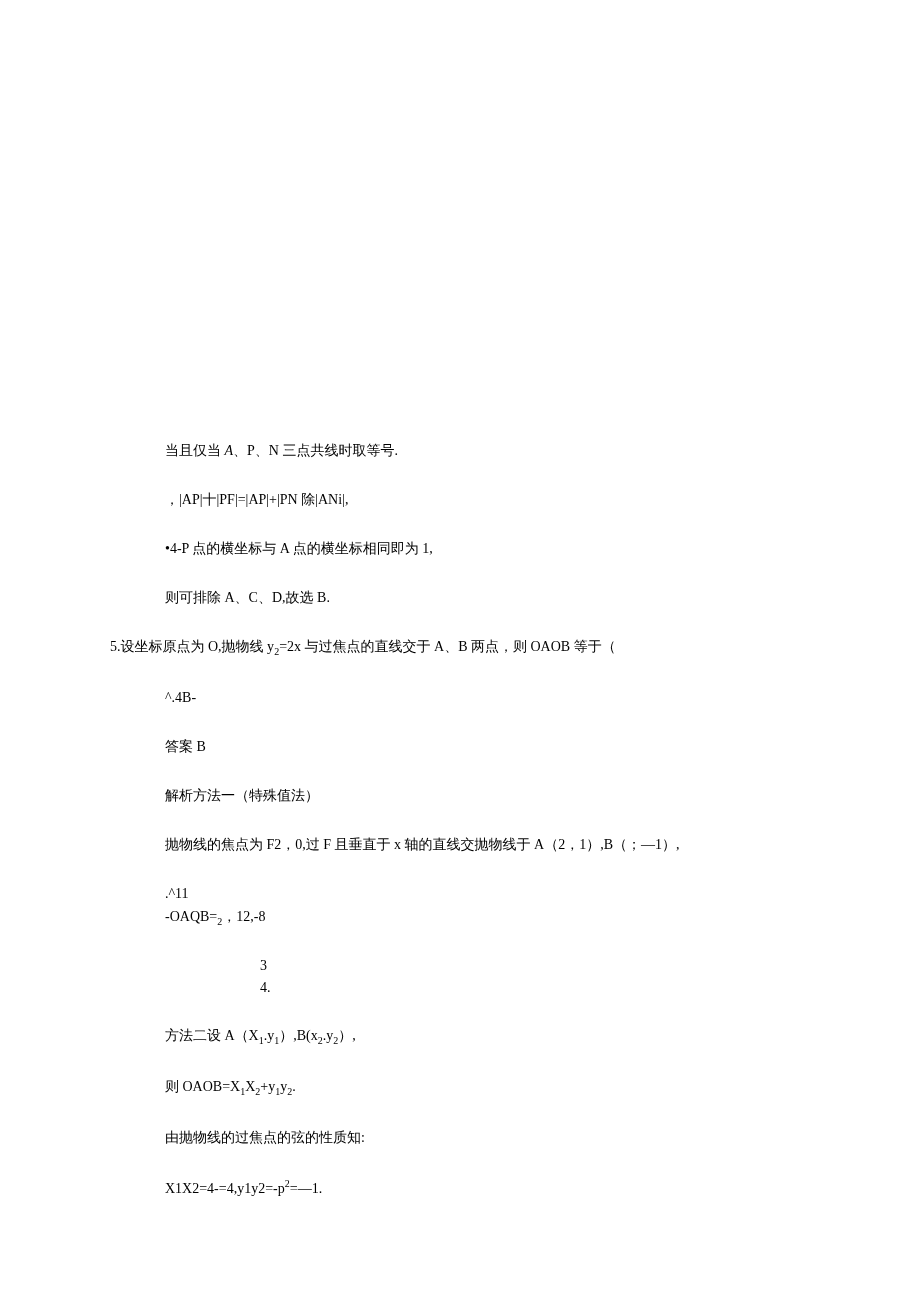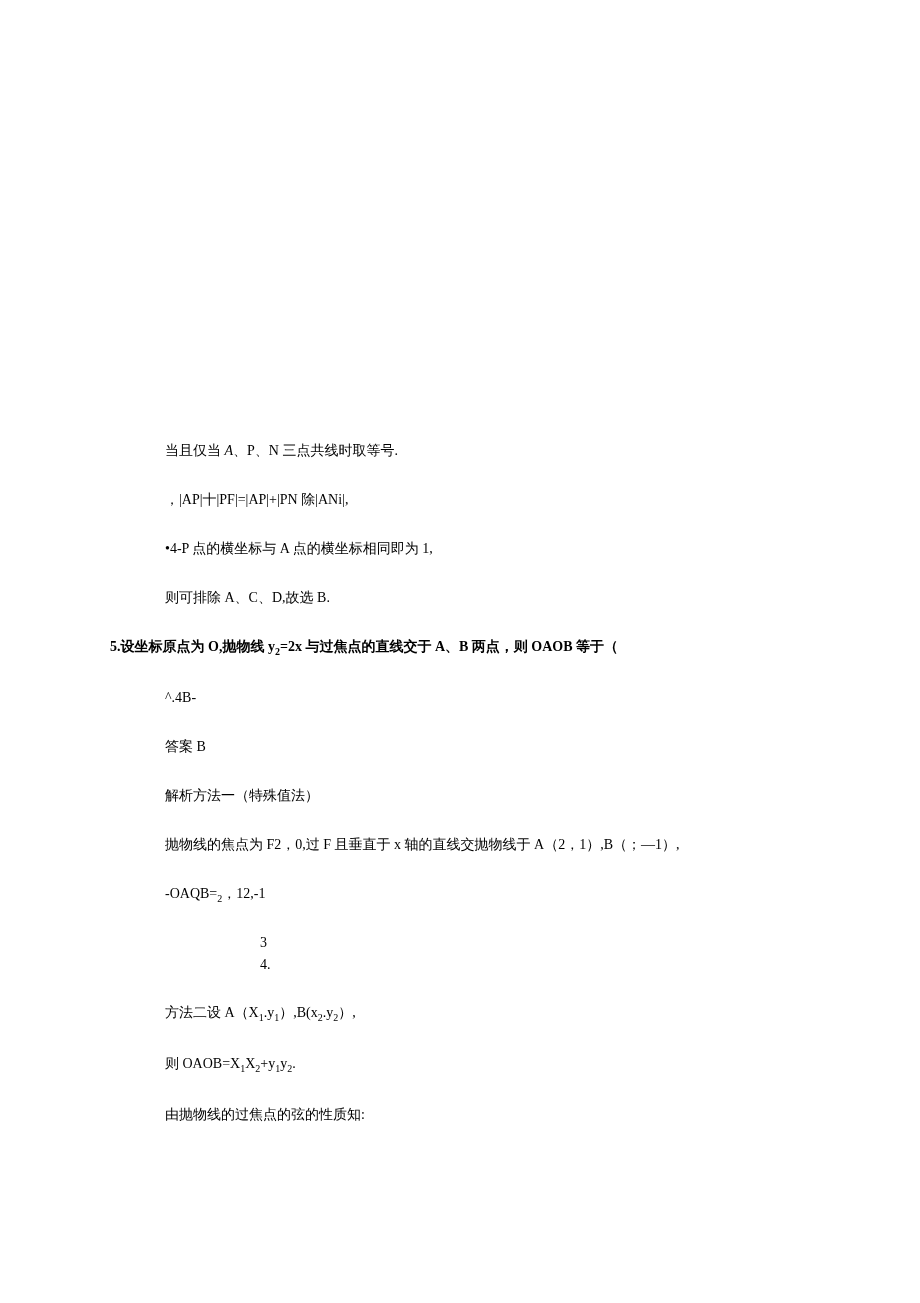--- a/index.html
+++ b/index.html
@@ -20,21 +20,20 @@
     padding-bottom: 200px;
     box-sizing: border-box;
   }
   .indent-1 {
     margin-left: 165px;
     margin-bottom: 28px;
   }
   .indent-0 {
     margin-left: 110px;
     margin-bottom: 28px;
-    font-weight: bold;
   }
   .indent-block {
     margin-left: 165px;
   }
   .tight-top { margin-bottom: 10px; }
   .mb-small { margin-bottom: 28px; }
   .sub { font-size: 10px; vertical-align: sub; }
   .sup { font-size: 10px; vertical-align: super; }
   .italic { font-style: italic; }
   .center-num {
@@ -79,22 +78,25 @@
   </div>
 
   <div class="indent-1">
     <span>解析方法一（特殊值法）</span>
   </div>
 
   <div class="indent-1">
     <span>抛物线的焦点为 F2，0,过 F 且垂直于 x 轴的直线交抛物线于 A（2，1）,B（；—1）,</span>
   </div>
 
+  <div class="indent-block" style="margin-bottom:2px;">
+    <span>.^11</span>
+  </div>
   <div class="indent-block mb-small">
-    <span>-OAQB=</span><span class="sub">2</span><span>，12,-1</span>
+    <span>-OAQB=</span><span class="sub">2</span><span>，12,-8</span>
   </div>
 
   <div class="center-num">
     <span>3</span>
   </div>
   <div class="center-num mb-after-num">
     <span>4.</span>
   </div>
 
   <div class="indent-1">
@@ -102,14 +104,17 @@
   </div>
 
   <div class="indent-1">
     <span>则 OAOB=X</span><span class="sub">1</span><span>X</span><span class="sub">2</span><span>+y</span><span class="sub">1</span><span>y</span><span class="sub">2</span><span>.</span>
   </div>
 
   <div class="indent-1">
     <span>由抛物线的过焦点的弦的性质知:</span>
   </div>
 
+  <div class="indent-1">
+    <span>X1X2=4-=4,y1y2=-p</span><span class="sup">2</span><span>=—1.</span>
+  </div>
 
 </div>
 
 </body></html>

